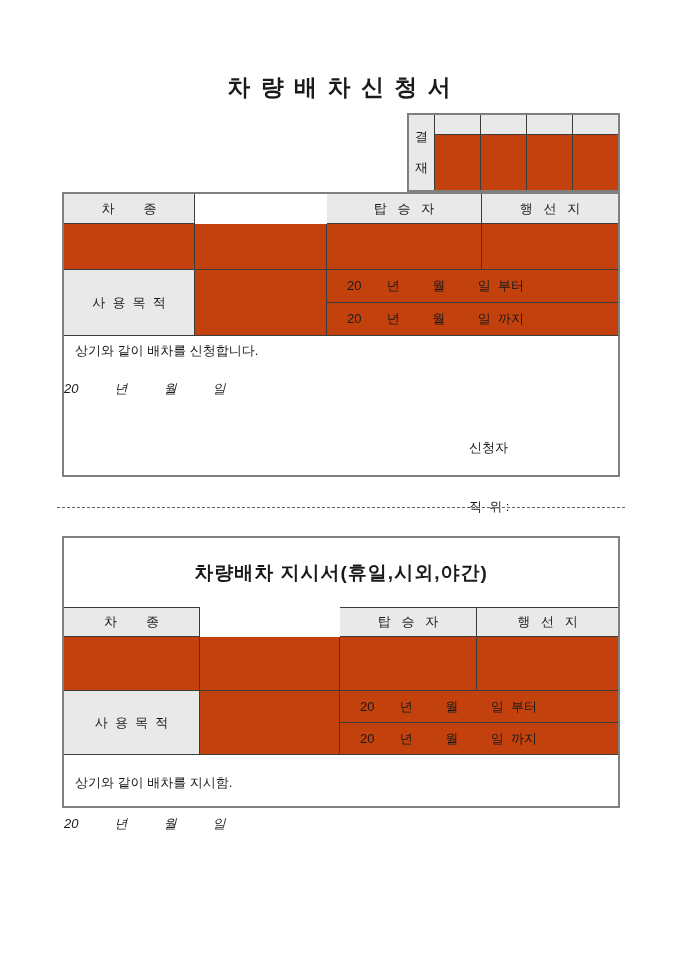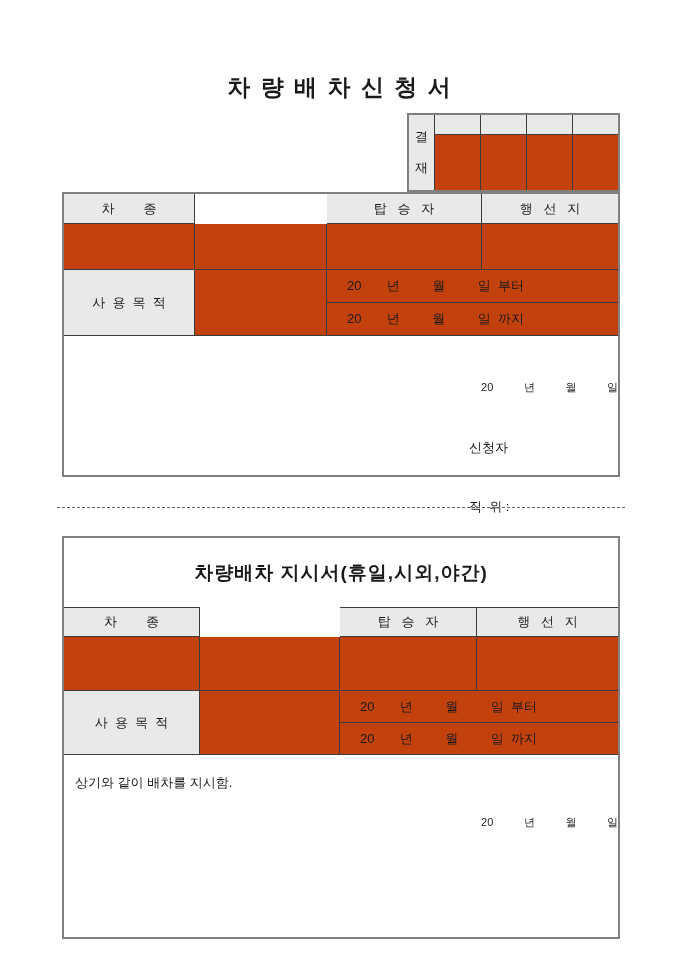--- a/index.html
+++ b/index.html
@@ -31,22 +31,22 @@
   }
   
   .approval-label {
     position:absolute; left:0; top:0; width:26px; height:75px;
     background:#e9e9e9; border-right:1px solid #3c3c3c;
     display:flex; flex-direction:column; align-items:center; justify-content:space-around;
     font-size:13px; padding:6px 0;
   }
   .statement { position:absolute; font-size:13px; white-space:pre; }
   .dateline {
-    position:absolute; left:0; width:100%; text-align:right;
-    font-size:11px; white-space:pre;
+    position:absolute; left:0; width:100%; text-align:left;
+    font-size:13px; white-space:pre;font-style:italic;
   }
   .sig-block {
     position:absolute; left:393px; top:63px; width:161px;
     font-size:13px; line-height:19.5px; white-space:pre;
   }
   .sig-row { position:relative;margin-left:12px; }
   .seal { position:absolute; right:2px; top:0; }
   .title2 {
     position:absolute; top:22px; left:0; width:100%; text-align:center;
     font-size:19px; font-weight:bold; letter-spacing:1px; white-space:pre;
@@ -88,35 +88,36 @@
     <div class="cell" style="left:131px; top:30px; width:132px; height:46px;"></div>
     <div class="cell" style="left:263px; top:30px; width:155px; height:46px;"></div>
     <div class="cell noR" style="left:418px; top:30px; width:136px; height:46px;"></div>
 
     <div class="cell gray" style="left:0; top:76px; width:131px; height:66px;">사  용  목  적</div>
     <div class="cell" style="left:131px; top:76px; width:132px; height:66px;"></div>
     <div class="cell noR leftAlign" style="left:263px; top:76px; width:291px; height:33px;">20       년         월         일  부터</div>
     <div class="cell noR leftAlign" style="left:263px; top:109px; width:291px; height:33px;">20       년         월         일  까지</div>
 
     <div class="abs" style="left:0; top:142px; width:554px; height:139px;">
+      <div class="statement" style="left:11px; top:6px;">상기와 같이 배차를 신청합니다.</div>
       <div class="dateline" style="top:44px;">20          년          월          일</div>
       <div class="sig-block">
         <div class="sig-row">신청자</div>
         <div class="sig-row">직  위 :</div>
         <div class="sig-row">
           <span>성  명 :</span>
           <span class="seal">(인)</span>
         </div>
       </div>
     </div>
   </div>
 
   <div class="dashed-divider"></div>
 
-  <div class="frame" style="left:62px; top:536px; width:558px; height:403px;">
+  <div class="frame" style="left:62px; top:536px; width:558px; height:272px;">
 
     <div class="title2">차량배차 지시서(휴일,시외,야간)</div>
 
     <div class="cell gray topline" style="left:0; top:69px; width:136px; height:30px;">차        종</div>
     <div class="cell gray topline" style="left:276px; top:69px; width:137px; height:30px;">탑   승   자</div>
     <div class="cell gray topline noR" style="left:413px; top:69px; width:141px; height:30px;">행   선   지</div>
 
     <div class="cell" style="left:0; top:99px; width:136px; height:54px;"></div>
     <div class="cell" style="left:136px; top:99px; width:140px; height:54px;"></div>
     <div class="cell" style="left:276px; top:99px; width:137px; height:54px;"></div>

